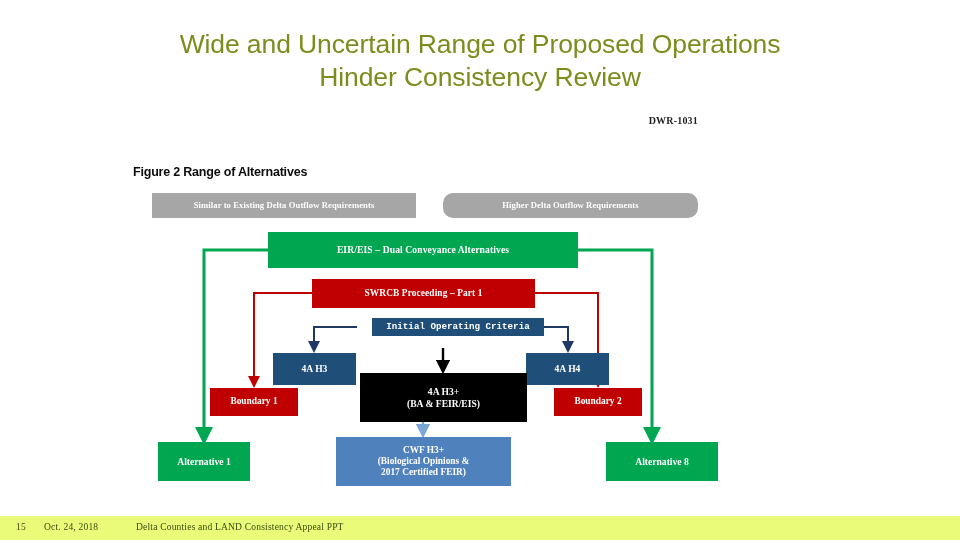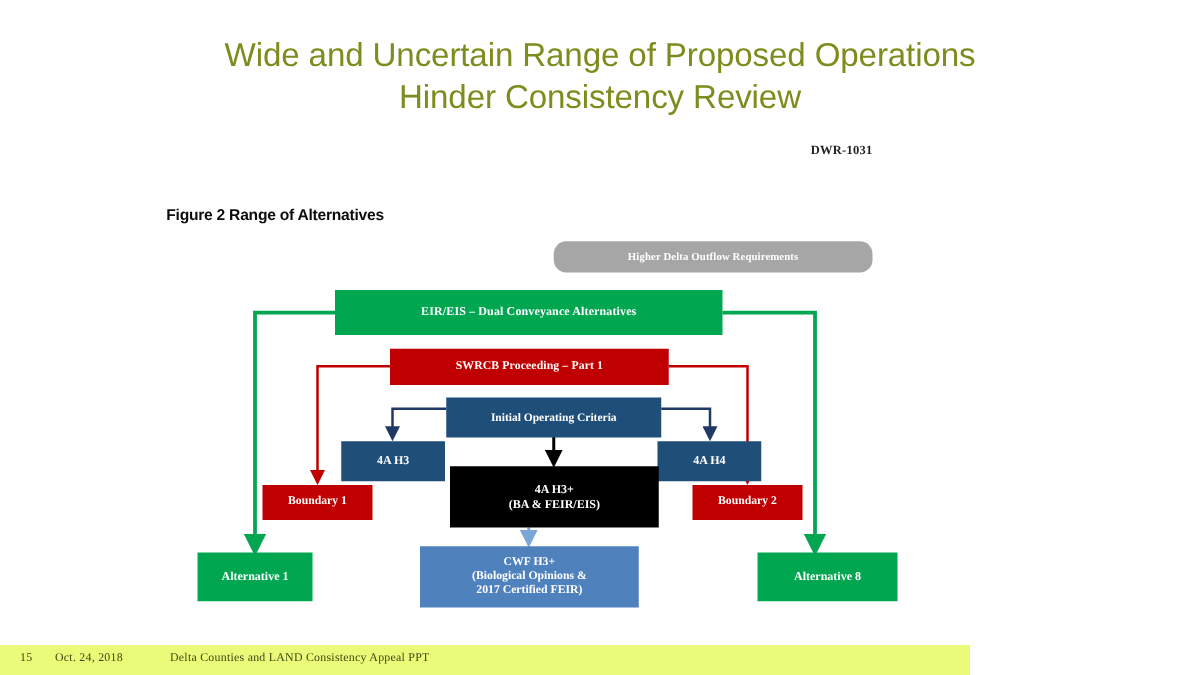--- a/index.html
+++ b/index.html
@@ -69,22 +69,22 @@
   }
 
   
   #node-swrcb{
     left:192px;top:86px;width:223px;height:29px;
     background:#c00000;font-size:9.4px;letter-spacing:0.1px;
   }
 
   
   #node-ioc{
-    left:237px;top:125px;width:172px;height:32px;
-    background:#1f4e79;font-size:9.2px;
+    left:252px;top:125px;width:172px;height:18px;
+    background:#1f4e79;font-size:9.2px;font-family:Liberation Mono, monospace;
   }
 
   
   .n-navy{background:#1f4e79;font-size:9.6px;}
   #node-4ah3{left:153px;top:160px;width:83px;height:32px;}
   #node-4ah4{left:406px;top:160px;width:83px;height:32px;}
 
   
   #node-4ah3plus{
     left:240px;top:180px;width:167px;height:49px;
@@ -102,21 +102,21 @@
   #node-alt8{left:486px;top:249px;width:112px;height:39px;}
 
   
   #node-cwf{
     left:216px;top:244px;width:175px;height:49px;
     background:#4f81bd;font-size:9.4px;
   }
 
   
   #footer-band{
-    position:absolute;left:0;bottom:0;width:776px;height:24px;
+    position:absolute;left:0;bottom:0;width:960px;height:24px;
     background:#e9fb79;
   }
   #footer-band .f-text{
     position:absolute;top:6px;
     font-family:"Liberation Serif", serif;
     font-size:9.5px;color:#3d4a10;font-weight:400;
     letter-spacing:0.2px;white-space:nowrap;
   }
   #footer-slide-number{left:16px;}
   #footer-date{left:44px;}
@@ -166,20 +166,21 @@
 
       <path d="M237,134 L194,134 L194,154" stroke="#1f3864" stroke-width="2" fill="none" marker-end="url(#ar-navy)"></path>
 
       <path d="M409,134 L448,134 L448,154" stroke="#1f3864" stroke-width="2" fill="none" marker-end="url(#ar-navy)"></path>
 
       <path d="M323,155 L323,174" stroke="#000000" stroke-width="2.4" fill="none" marker-end="url(#ar-black)"></path>
 
       <path d="M303,229 L303,238" stroke="#7ba7d7" stroke-width="2.4" fill="none" marker-end="url(#ar-lblue)"></path>
     </svg>
 
+    <div class="node n-gray" id="node-similar-outflow">Similar to Existing Delta Outflow Requirements</div>
 
     <div class="node n-gray" id="node-higher-outflow">Higher Delta Outflow Requirements</div>
 
     <div class="node" id="node-eireis">EIR/EIS – Dual Conveyance Alternatives</div>
 
     <div class="node" id="node-swrcb">SWRCB Proceeding – Part 1</div>
 
     <div class="node" id="node-ioc">Initial Operating Criteria</div>
 
     <div class="node n-navy" id="node-4ah3">4A H3</div>

